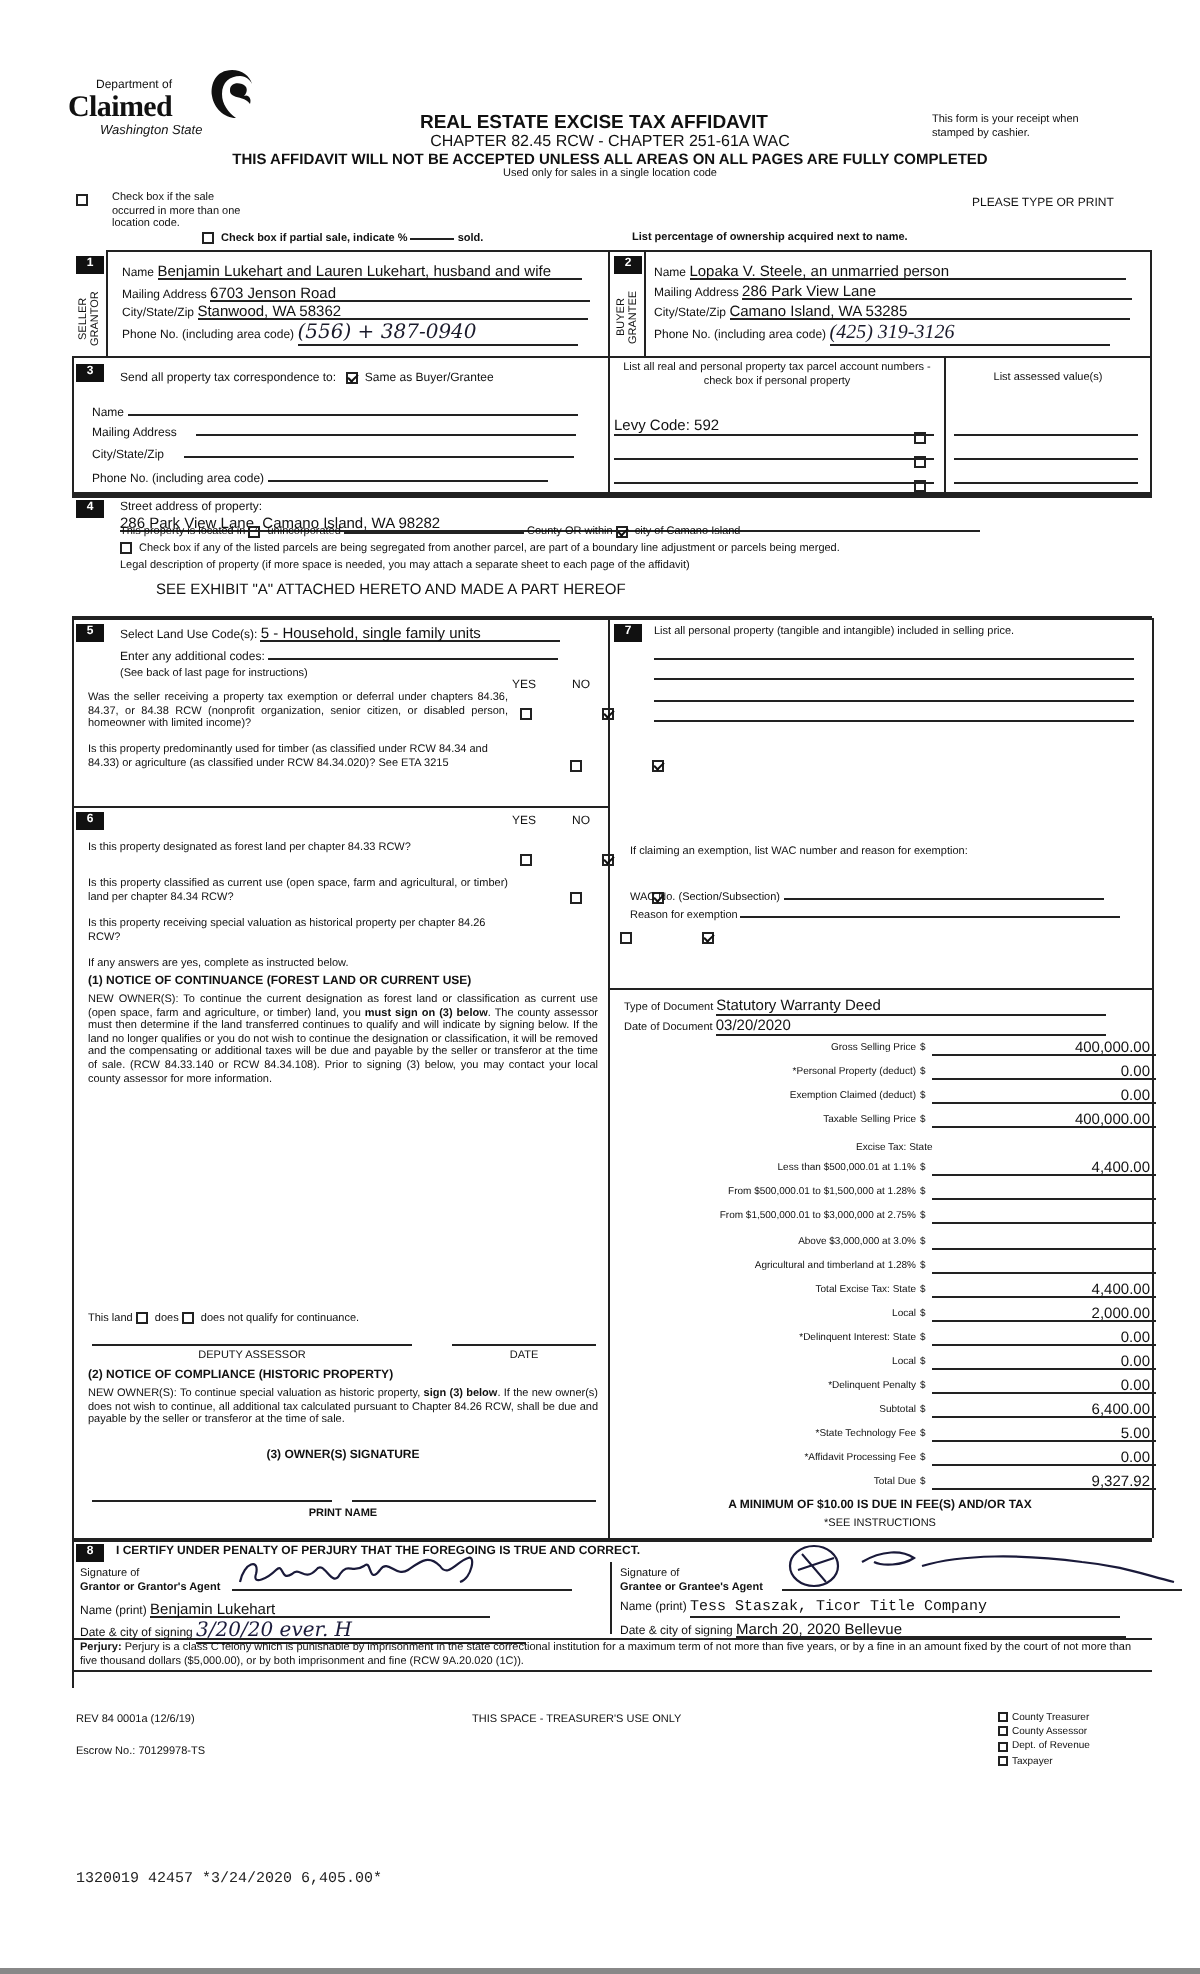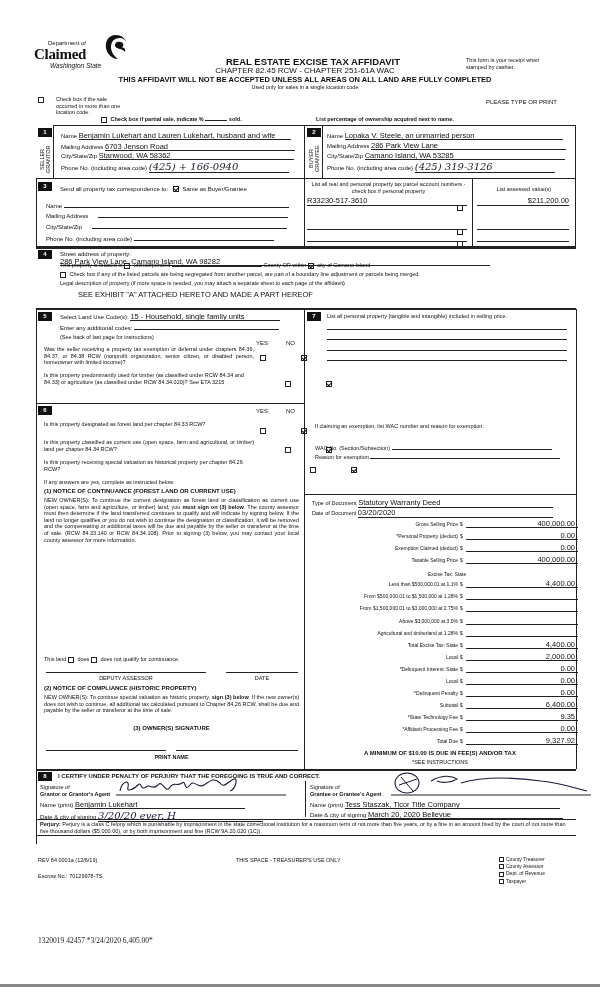--- a/index.html
+++ b/index.html
@@ -34,24 +34,24 @@
 <div class="abs" style="left:34px; top:37px; width:100px; height:40px;">
   <div class="abs" style="left:14px; top:3px; font-size:6px;">Department of</div>
   <div class="abs b" style="left:0px; top:9px; font-family:'Liberation Serif',serif; font-size:15px; letter-spacing:-0.3px;">Claimed</div>
   <div class="abs" style="left:16px; top:25px; font-size:6.5px; font-style:italic;">Washington State</div>
   <svg class="abs" style="left:70px; top:-3px;" width="24" height="26" viewBox="0 0 24 26">
     <path d="M12 1 C4 1 1 8 2 14 C3 20 8 25 14 25 C10 22 7 18 7 13 C7 7 11 4 16 4 C19 4 21 6 22 8 C21 4 17 1 12 1 Z" fill="#111"></path>
     <path d="M11 11 C11 8 14 7 17 8 C20 9 20 12 18 14 C20 13 22 15 21 18 C19 15 15 15 13 14 C11 13 11 12 11 11 Z" fill="#111"></path>
   </svg>
 </div>
 
-<div class="abs b center" style="left:208px; top:56px; width:210px; font-size:9.5px;">REAL ESTATE EXCISE TAX AFFIDAVIT</div>
+<div class="abs b center" style="left:192px; top:56px; width:210px; font-size:9.5px;">REAL ESTATE EXCISE TAX AFFIDAVIT</div>
 <div class="abs center" style="left:190px; top:66px; width:230px; font-size:8px;">CHAPTER 82.45 RCW - CHAPTER 251-61A WAC</div>
 <div class="abs" style="left:466px; top:57px; width:80px; font-size:5.5px; line-height:6.8px;">This form is your receipt when stamped by cashier.</div>
-<div class="abs b center" style="left:70px; top:75px; width:470px; font-size:7.5px;">THIS AFFIDAVIT WILL NOT BE ACCEPTED UNLESS ALL AREAS ON ALL LAND ARE FULLY COMPLETED</div>
+<div class="abs b center" style="left:70px; top:75px; width:470px; font-size:7.5px;">THIS AFFIDAVIT WILL NOT BE ACCEPTED UNLESS ALL AREAS ON ALL PAGES ARE FULLY COMPLETED</div>
 <div class="abs center" style="left:200px; top:84px; width:210px; font-size:5.5px;">Used only for sales in a single location code</div>
 
 <div class="abs" style="left:38px; top:96px;">
   <span class="cb" style="position:absolute; left:0; top:1px;"></span>
   <div class="t55" style="position:absolute; left:18px; top:0; width:72px;">Check box if the sale occurred in more than one location code.</div>
 </div>
 <div class="abs t6" style="left:486px; top:99px;">PLEASE TYPE OR PRINT</div>
 
 <div class="abs b t55" style="left:101px; top:116px;">
   <span class="cb"></span>
@@ -76,21 +76,21 @@
   <div class="abs t6" style="left:25px; top:18px; width:240px;">
     <span>Mailing Address</span>
     <span class="fill uline" style="display:inline-block; width:190px;">6703 Jenson Road</span>
   </div>
   <div class="abs t6" style="left:25px; top:27px; width:240px;">
     <span>City/State/Zip</span>
     <span class="fill uline" style="display:inline-block; width:195px;">Stanwood, WA 58362</span>
   </div>
   <div class="abs t6" style="left:25px; top:36px; width:240px;">
     <span>Phone No. (including area code)</span>
-    <span class="hand uline" style="display:inline-block; width:140px; font-size:10px; line-height:11px; color:#1a1a2a;">(425) + 166-0940</span>
+    <span class="hand uline" style="display:inline-block; width:140px; font-size:10px; line-height:11px; color:#1a1a2a;">(556) + 387-0940</span>
   </div>
 </div>
 
 <div class="abs" style="left:305px; top:125px; width:271px; height:53px;">
   <div class="abs" style="left:0; top:0; width:18px; height:53px; border-right:1px solid #222;"></div>
   <span class="abs secnum" style="left:2px; top:3px;">2</span>
   <div class="abs vlabel" style="left:3px; top:16px; height:36px; width:12px;">BUYER GRANTEE</div>
   <div class="abs t6" style="left:22px; top:7px; width:245px;">
     <span>Name</span>
     <span class="fill uline" style="display:inline-block; width:218px;">Lopaka V. Steele, an unmarried person</span>
@@ -98,21 +98,21 @@
   <div class="abs t6" style="left:22px; top:17px; width:245px;">
     <span>Mailing Address</span>
     <span class="fill uline" style="display:inline-block; width:195px;">286 Park View Lane</span>
   </div>
   <div class="abs t6" style="left:22px; top:27px; width:245px;">
     <span>City/State/Zip</span>
     <span class="fill uline" style="display:inline-block; width:200px;">Camano Island, WA 53285</span>
   </div>
   <div class="abs t6" style="left:22px; top:36px; width:245px;">
     <span>Phone No. (including area code)</span>
-    <span class="hand uline" style="display:inline-block; width:140px; font-size:10px; line-height:11px; color:#1a1a2a;">(425) 319-3126</span>
+    <span class="hand uline" style="display:inline-block; width:140px; font-size:10px; line-height:11px; color:#1a1a2a;font-family:Liberation Serif, serif;">(425) 319-3126</span>
   </div>
 </div>
 
 <div class="abs" style="left:36px; top:179px; width:268px; height:68px;">
   <span class="abs secnum" style="left:2px; top:3px;">3</span>
   <div class="abs t6" style="left:24px; top:7px; width:240px;">
     <span>Send all property tax correspondence to:</span>
     <span class="cb checked" style="margin-left:3px;"></span>
     <span>Same as Buyer/Grantee</span>
   </div>
@@ -132,24 +132,24 @@
     <span>Phone No. (including area code)</span>
     <span class="uline" style="display:inline-block; width:140px; height:7px;"></span>
   </div>
 </div>
 
 <div class="abs" style="left:305px; top:179px; width:271px; height:68px;">
   <div class="vline" style="left:167px; top:0; height:68px;"></div>
   <div class="abs t55 center" style="left:2px; top:2px; width:163px;">List all real and personal property tax parcel account numbers - check box if personal property</div>
   <div class="abs t55 center" style="left:170px; top:7px; width:98px;">List assessed value(s)</div>
 
-  <div class="abs" style="left:2px; top:17px; width:265px; height:11px;">
-    <span class="abs fill uline" style="left:0; top:0; width:160px; height:10px;">R33230-517-3610</span>
+  <div class="abs" style="left:2px; top:29px; width:265px; height:11px;">
+    <span class="abs fill uline" style="left:0; top:0; width:160px; height:10px;">Levy Code:  592</span>
     <span class="cb abs" style="left:150px; top:2px;"></span>
-    <span class="abs fill uline right" style="left:170px; top:0; width:92px; height:10px;">$211,200.00</span>
+    <span class="abs fill uline right" style="left:170px; top:0; width:92px; height:10px;"></span>
   </div>
   <div class="abs" style="left:2px; top:41px; width:265px; height:11px;">
     <span class="abs fill uline" style="left:0; top:0; width:160px; height:10px;"></span>
     <span class="cb abs" style="left:150px; top:2px;"></span>
     <span class="abs fill uline right" style="left:170px; top:0; width:92px; height:10px;"></span>
   </div>
   <div class="abs" style="left:2px; top:53px; width:265px; height:11px;">
     <span class="abs fill uline" style="left:0; top:0; width:160px; height:10px;"></span>
     <span class="cb abs" style="left:150px; top:2px;"></span>
     <span class="abs fill uline right" style="left:170px; top:0; width:92px; height:10px;"></span>
@@ -182,21 +182,21 @@
 
 <div class="line" style="left:36px; top:308px; width:540px; height:2px;"></div>
 <div class="vline" style="left:304px; top:309px; height:460px;"></div>
 <div class="vline" style="left:36px; top:309px; height:535px;"></div>
 <div class="vline" style="left:576px; top:309px; height:460px;"></div>
 
 <div class="abs" style="left:36px; top:310px; width:268px; height:95px;">
   <span class="abs secnum" style="left:2px; top:2px;">5</span>
   <div class="abs t6" style="left:24px; top:3px; width:240px;">
     <span>Select Land Use Code(s):</span>
-    <span class="uline" style="display:inline-block; width:150px; font-size:7.5px;">15 - Household, single family units</span>
+    <span class="uline" style="display:inline-block; width:150px; font-size:7.5px;">5 - Household, single family units</span>
   </div>
   <div class="abs t6" style="left:24px; top:14px; width:240px;">
     <span>Enter any additional codes:</span>
     <span class="uline" style="display:inline-block; width:145px; height:6px;"></span>
   </div>
   <div class="abs t55" style="left:24px; top:24px;">(See back of last page for instructions)</div>
   <div class="abs t6" style="left:220px; top:30px;">YES</div>
   <div class="abs t6" style="left:250px; top:30px;">NO</div>
 
   <div class="abs t55 justify" style="left:8px; top:36px; width:210px;">Was the seller receiving a property tax exemption or deferral under chapters 84.36, 84.37, or 84.38 RCW (nonprofit organization, senior citizen, or disabled person, homeowner with limited income)?</div>
@@ -358,21 +358,21 @@
   <span class="val">0.00</span>
 </div>
 <div class="money-row" style="top:700px;">
   <span class="lbl">Subtotal</span>
     <span class="dollar">$</span>
   <span class="val">6,400.00</span>
 </div>
 <div class="money-row" style="top:712px;">
   <span class="lbl">*State Technology Fee</span>
     <span class="dollar">$</span>
-  <span class="val">9.35</span>
+  <span class="val">5.00</span>
 </div>
 <div class="money-row" style="top:724px;">
   <span class="lbl">*Affidavit Processing Fee</span>
     <span class="dollar">$</span>
   <span class="val">0.00</span>
 </div>
 <div class="money-row" style="top:736px;">
   <span class="lbl">Total Due</span>
     <span class="dollar">$</span>
   <span class="val">9,327.92</span>
@@ -408,21 +408,21 @@
     <div class="b">Grantee or Grantee's Agent</div>
   </div>
   <svg class="abs" style="left:355px; top:0px;" width="200" height="26" viewBox="0 0 200 26">
     <ellipse cx="16" cy="12" rx="12" ry="10" stroke="#1a1a3a" stroke-width="1.1" fill="none"></ellipse>
     <path d="M10 6 L22 20 M8 14 L26 8" stroke="#1a1a3a" stroke-width="1" fill="none"></path>
     <path d="M40 10 C50 4 60 4 66 8 C60 12 50 12 46 10 M70 12 C90 6 120 6 150 10 C170 12 180 16 196 20" stroke="#1a1a3a" stroke-width="1.1" fill="none"></path>
     <line x1="0" y1="24" x2="200" y2="24" stroke="#222" stroke-width="1"></line>
   </svg>
   <div class="abs t6" style="left:274px; top:30px;">
     <span>Name (print)</span>
-    <span class="uline" style="display:inline-block; width:215px; font-size:7.5px;">Tess Staszak, Ticor Title Company</span>
+    <span class="uline" style="display:inline-block; width:215px; font-size:7.5px;font-family:Liberation Mono, monospace;">Tess Staszak, Ticor Title Company</span>
   </div>
   <div class="abs t6" style="left:274px; top:40px;">
     <span>Date &amp; city of signing</span>
     <span class="uline" style="display:inline-block; width:195px; font-size:7.5px;">March 20, 2020 Bellevue</span>
   </div>
 
   <div class="line" style="left:0; top:48px; width:540px;"></div>
   <div class="abs t55" style="left:4px; top:50px; width:535px;">
     <b>Perjury:</b><span> Perjury is a class C felony which is punishable by imprisonment in the state correctional institution for a maximum term of not more than five years, or by a fine in an amount fixed by the court of not more than five thousand dollars ($5,000.00), or by both imprisonment and fine (RCW 9A.20.020 (1C)).</span>
   </div>
@@ -434,15 +434,15 @@
 <div class="abs t55" style="left:38px; top:873px;">
   <span>Escrow No.:</span>
   <span>70129978-TS</span>
 </div>
 <div class="abs t5" style="left:499px; top:856px; line-height:7.2px;">
   <div><span class="cb" style="width:5px;height:5px;"></span><span>County Treasurer</span></div>
   <div><span class="cb" style="width:5px;height:5px;"></span><span>County Assessor</span></div>
   <div><span class="cb" style="width:5px;height:5px;"></span><span>Dept. of Revenue</span></div>
   <div><span class="cb" style="width:5px;height:5px;"></span><span>Taxpayer</span></div>
 </div>
-<div class="abs" style="left:38px; top:936px; font-family:Liberation Serif, serif; font-size:7.5px; color:#222;">1320019 42457 *3/24/2020 6,405.00*</div>
+<div class="abs" style="left:38px; top:936px; font-family:Liberation Mono, monospace; font-size:7.5px; color:#222;">1320019 42457 *3/24/2020 6,405.00*</div>
 
 <div class="line" style="left:0; top:984px; width:600px; height:3px; background:#888;"></div>
 
 </body></html>

